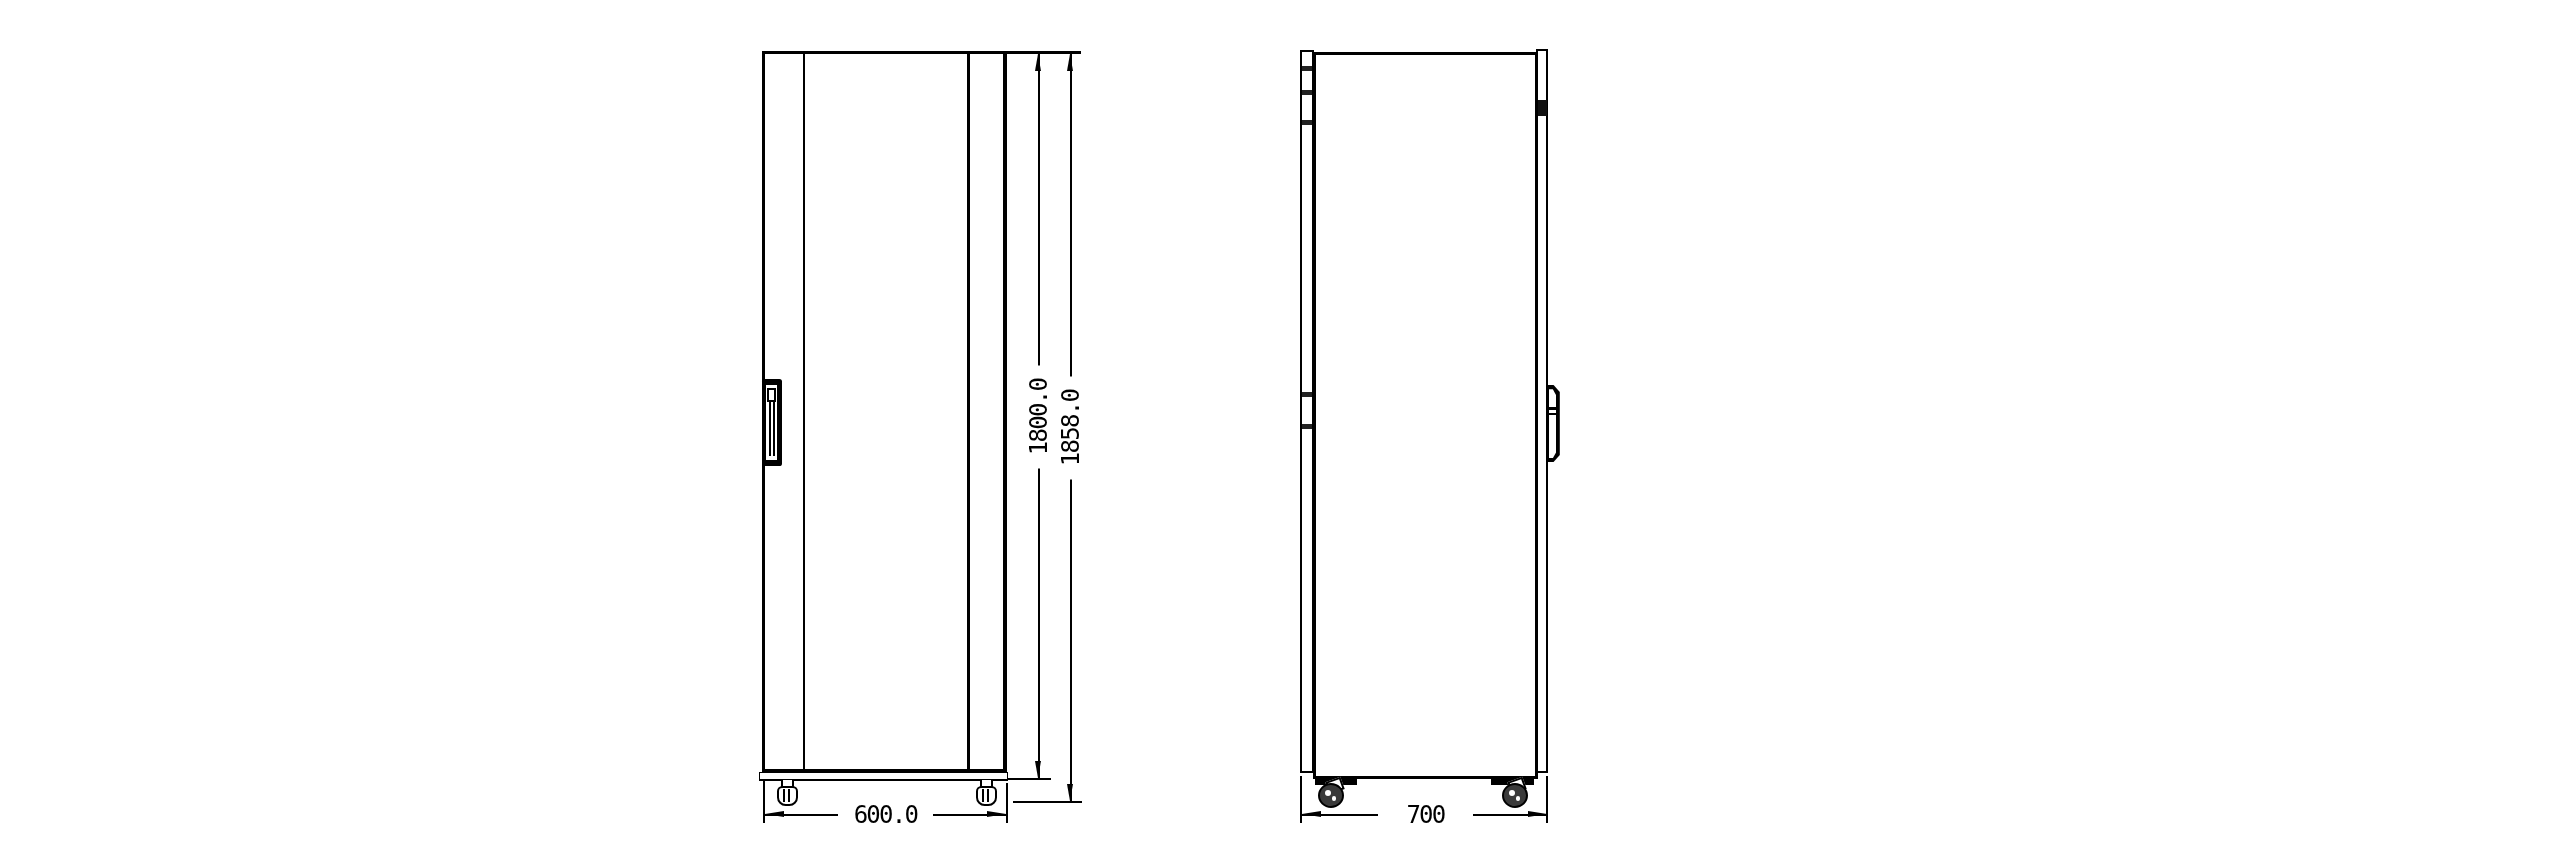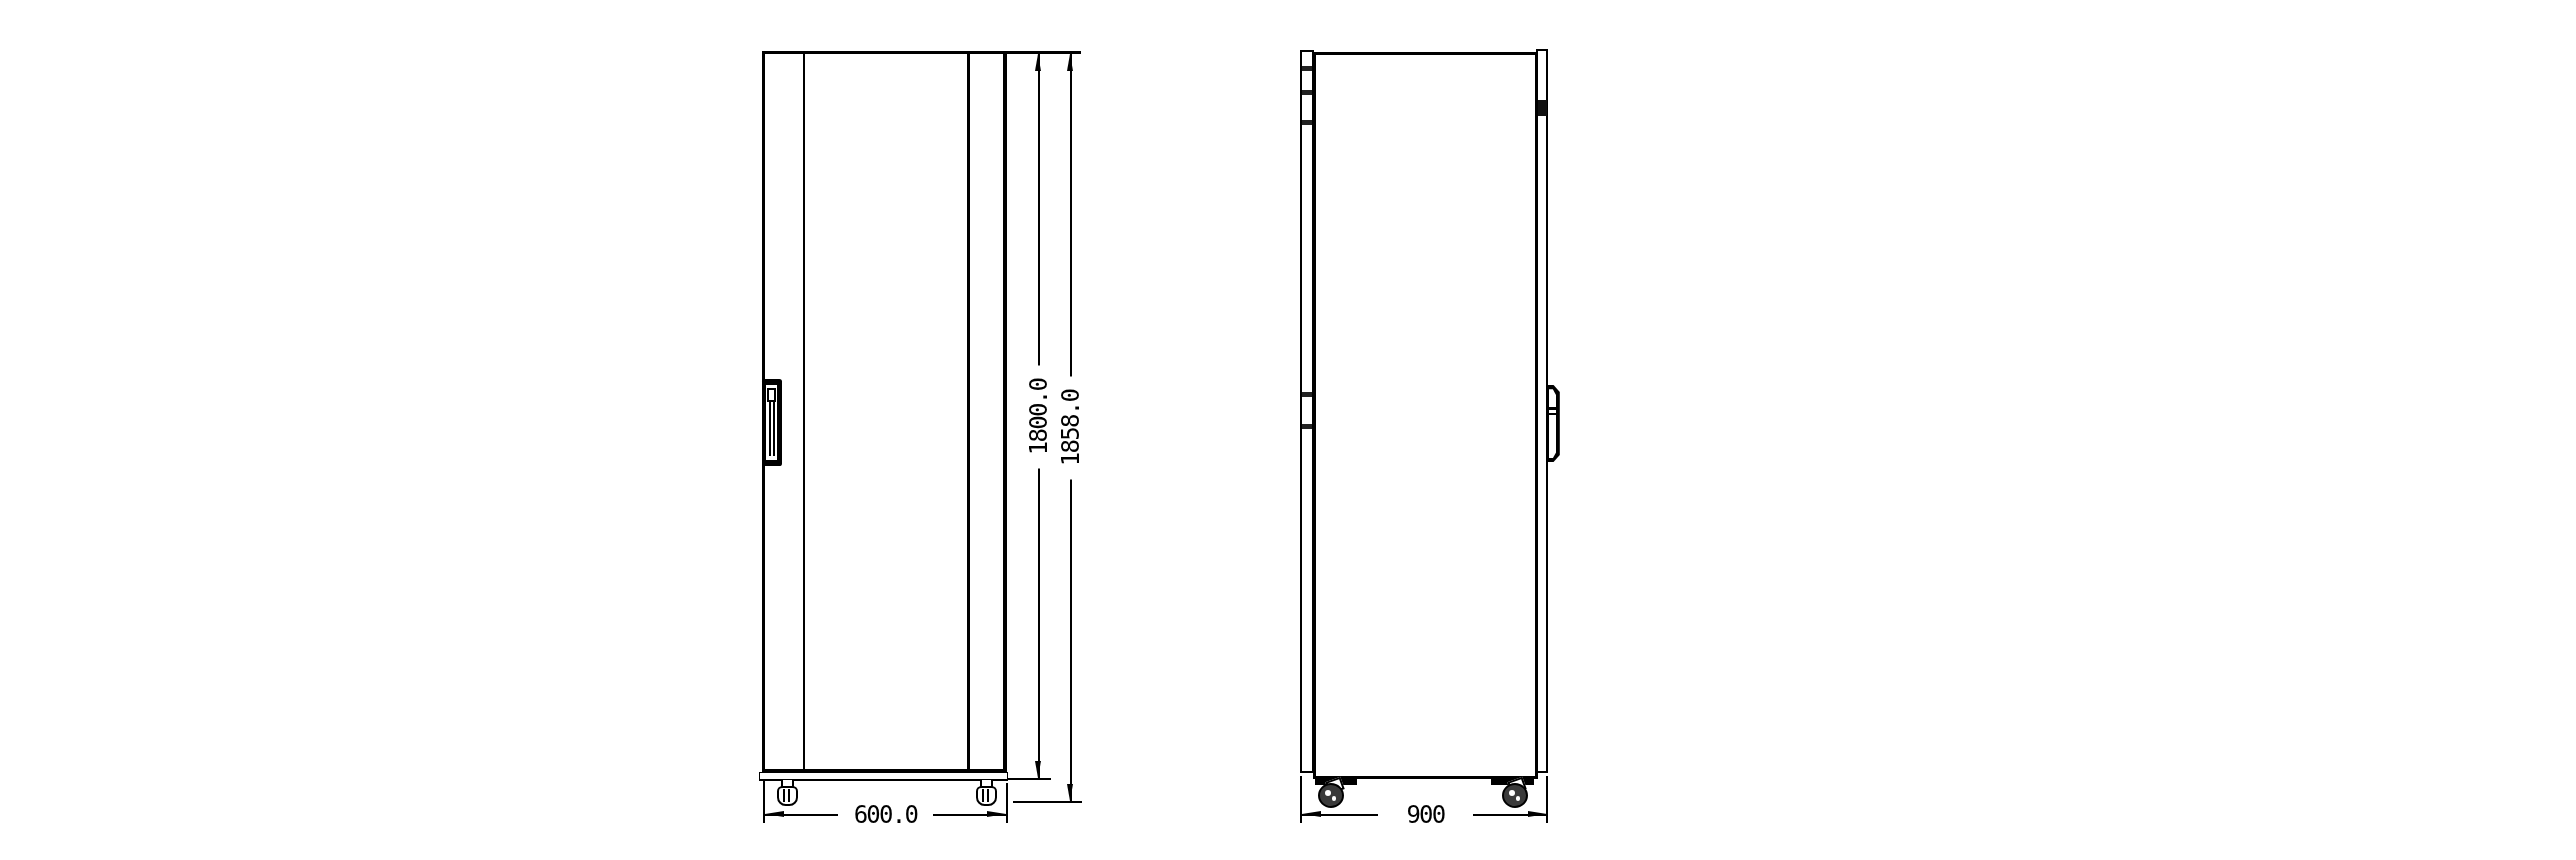--- a/index.html
+++ b/index.html
@@ -139,17 +139,17 @@
     </div>
   </div>
 
   <div class="grp">
     <div class="ln" style="left:1300px;top:776px;width:1.7px;height:47px;"></div>
     <div class="ln" style="left:1546px;top:776px;width:1.7px;height:47px;"></div>
     <div class="ln" style="left:1302px;top:814px;width:91px;height:1.7px;"></div>
     <div class="ln" style="left:1457px;top:814px;width:89px;height:1.7px;"></div>
     <div class="arr" style="left:1302px;top:811px;border-top:3.9px solid transparent;border-bottom:3.9px solid transparent;border-right:19px solid #000;"></div>
     <div class="arr" style="left:1528px;top:811px;border-top:3.9px solid transparent;border-bottom:3.9px solid transparent;border-left:19px solid #000;"></div>
-    <div class="dim-label" style="left:1378px;top:802px;width:95px;">900</div>
+    <div class="dim-label" style="left:1378px;top:802px;width:95px;">700</div>
   </div>
 
 </div>
 
 
 </body></html>

